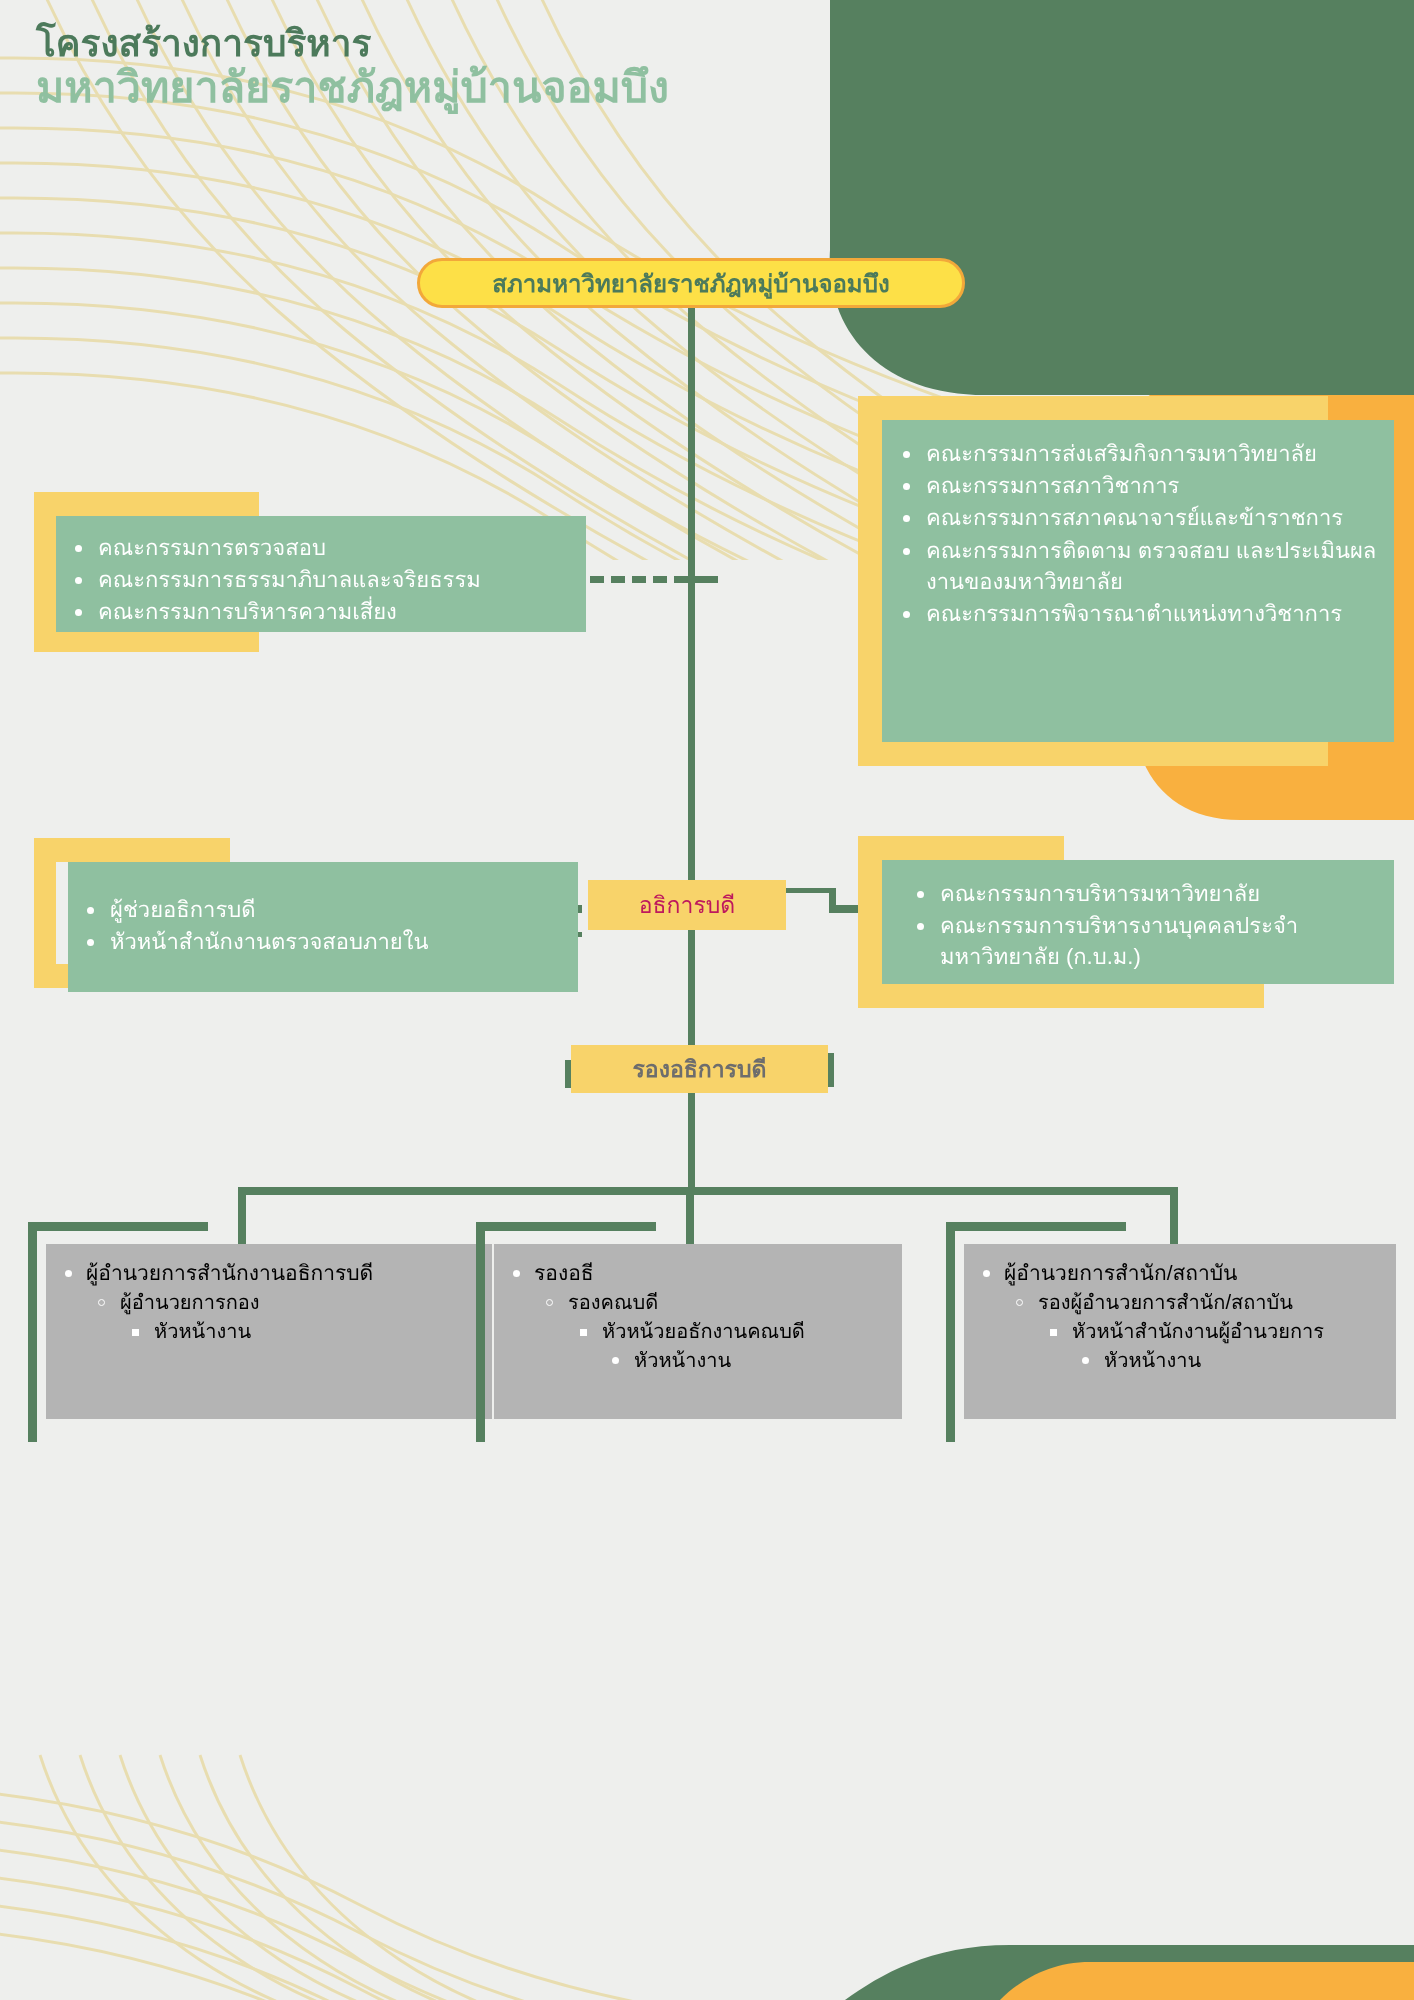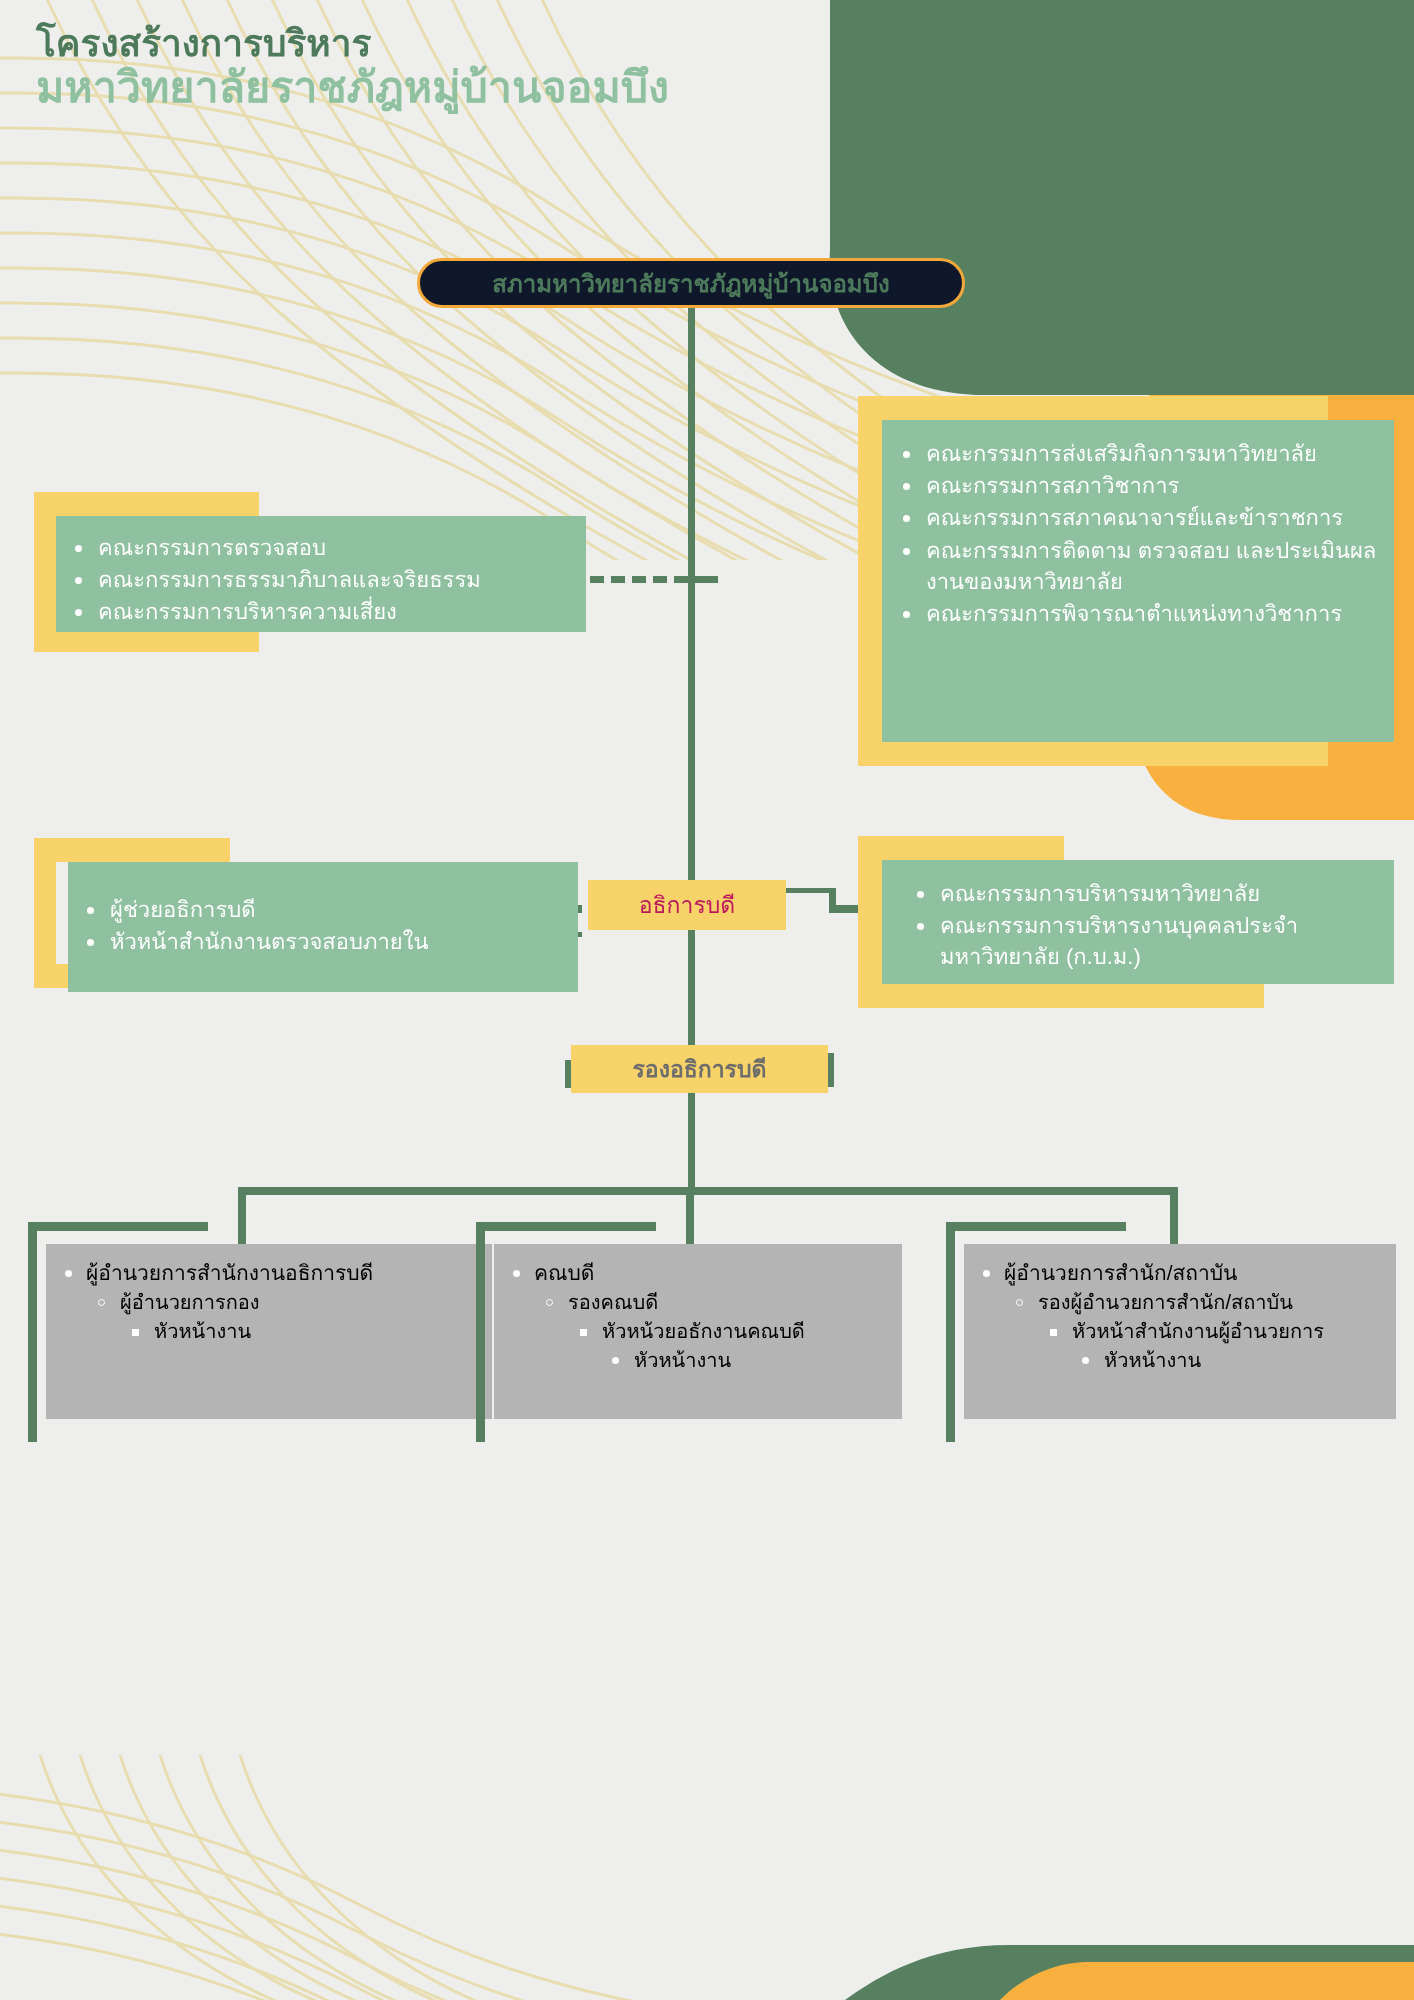--- a/index.html
+++ b/index.html
@@ -83,21 +83,21 @@
     border: 5px solid #56805f;
   }
 
   
   .council {
     position: absolute;
     left: 417px;
     top: 258px;
     width: 548px;
     height: 50px;
-    background: #0f172a;
+    background: #fde047;
     border: 3px solid #f2a83a;
     border-radius: 27px;
     display: flex;
     align-items: center;
     justify-content: center;
     z-index: 25;
     box-sizing: border-box;
   }
   .council-label {
     font-size: 24px;
@@ -434,21 +434,21 @@
         <li class="lvl2">ผู้อำนวยการกอง</li>
         <li class="lvl3">หัวหน้างาน</li>
       </ul>
     </div>
   </div>
 
   <div class="grey-wrap" style="left:476px; top:1222px; width:460px; height:220px;">
     <div class="grey-frame" style="left:0; top:0; width:180px; height:220px;"></div>
     <div class="grey-box center" style="left:18px; top:22px; width:408px; height:175px;">
       <ul>
-        <li class="lvl1">คณบดี</li>
+        <li class="lvl1">รองอธี</li>
         <li class="lvl2">รองคณบดี</li>
         <li class="lvl3">หัวหน้วยอธักงานคณบดี</li>
         <li class="lvl4">หัวหน้างาน</li>
       </ul>
     </div>
   </div>
 
   <div class="grey-wrap" style="left:946px; top:1222px; width:450px; height:220px;">
     <div class="grey-frame" style="left:0; top:0; width:180px; height:220px;"></div>
     <div class="grey-box" style="left:18px; top:22px; width:432px; height:175px;">

